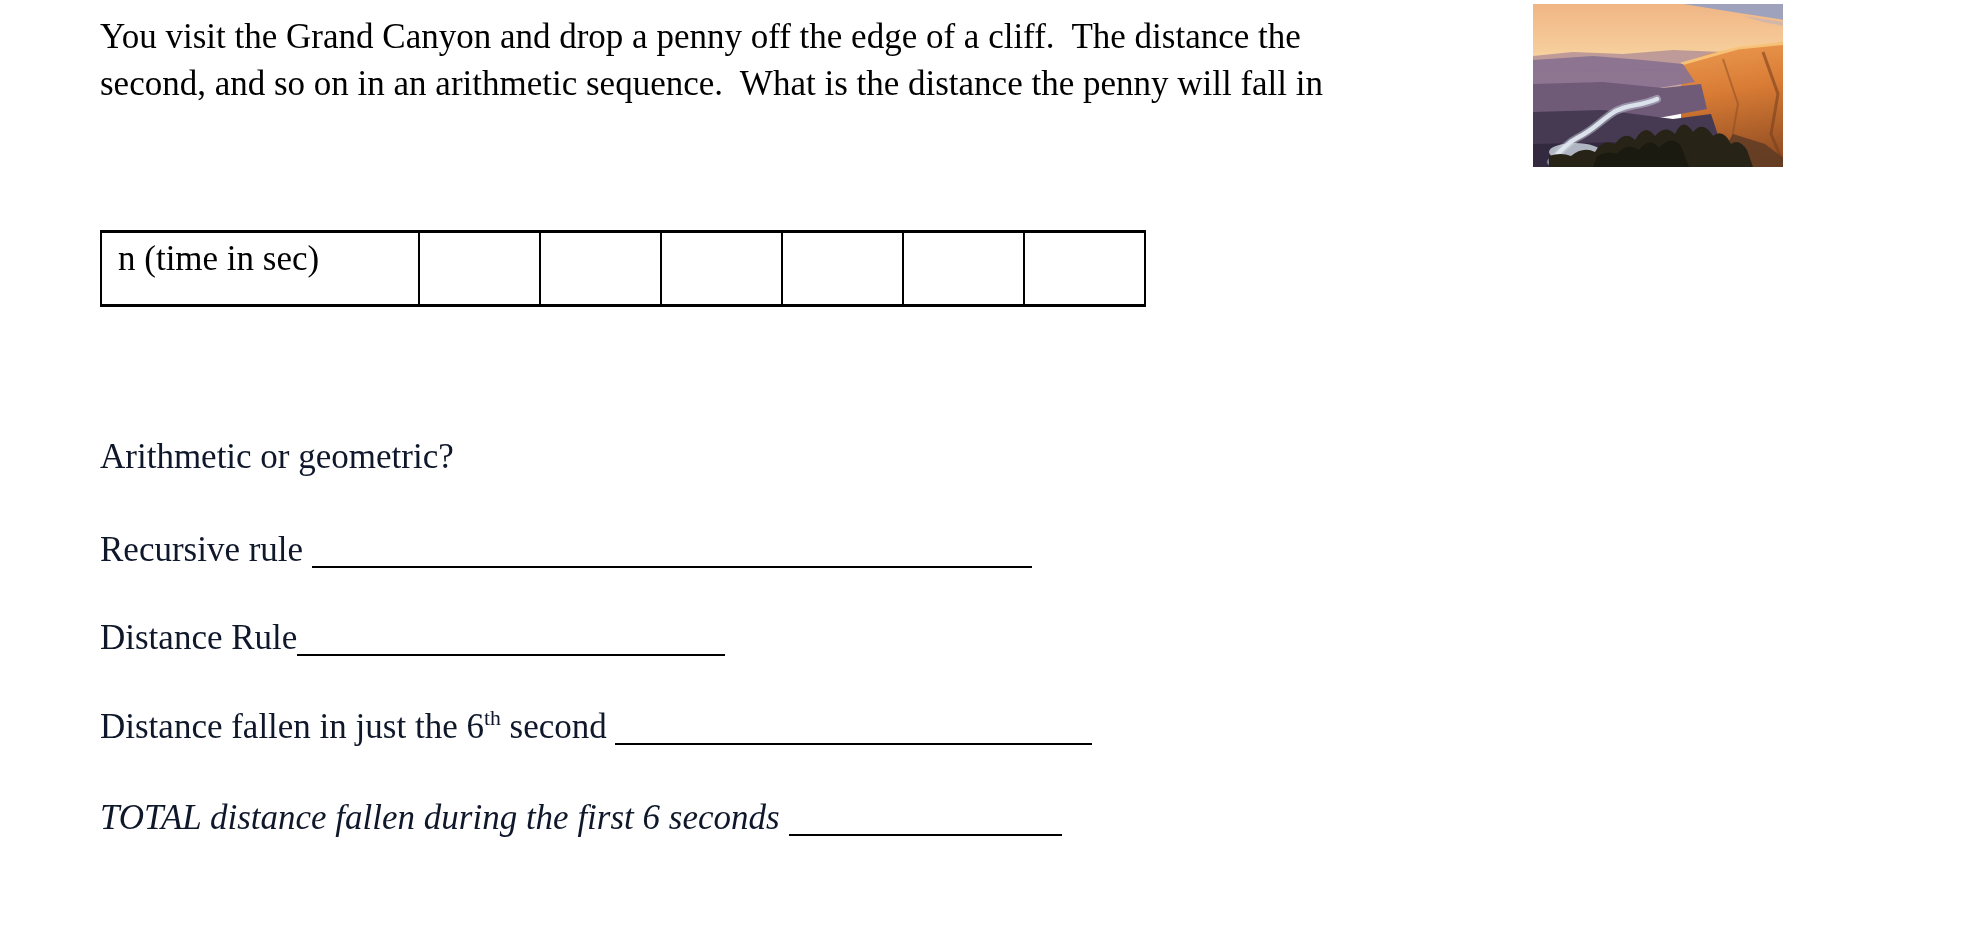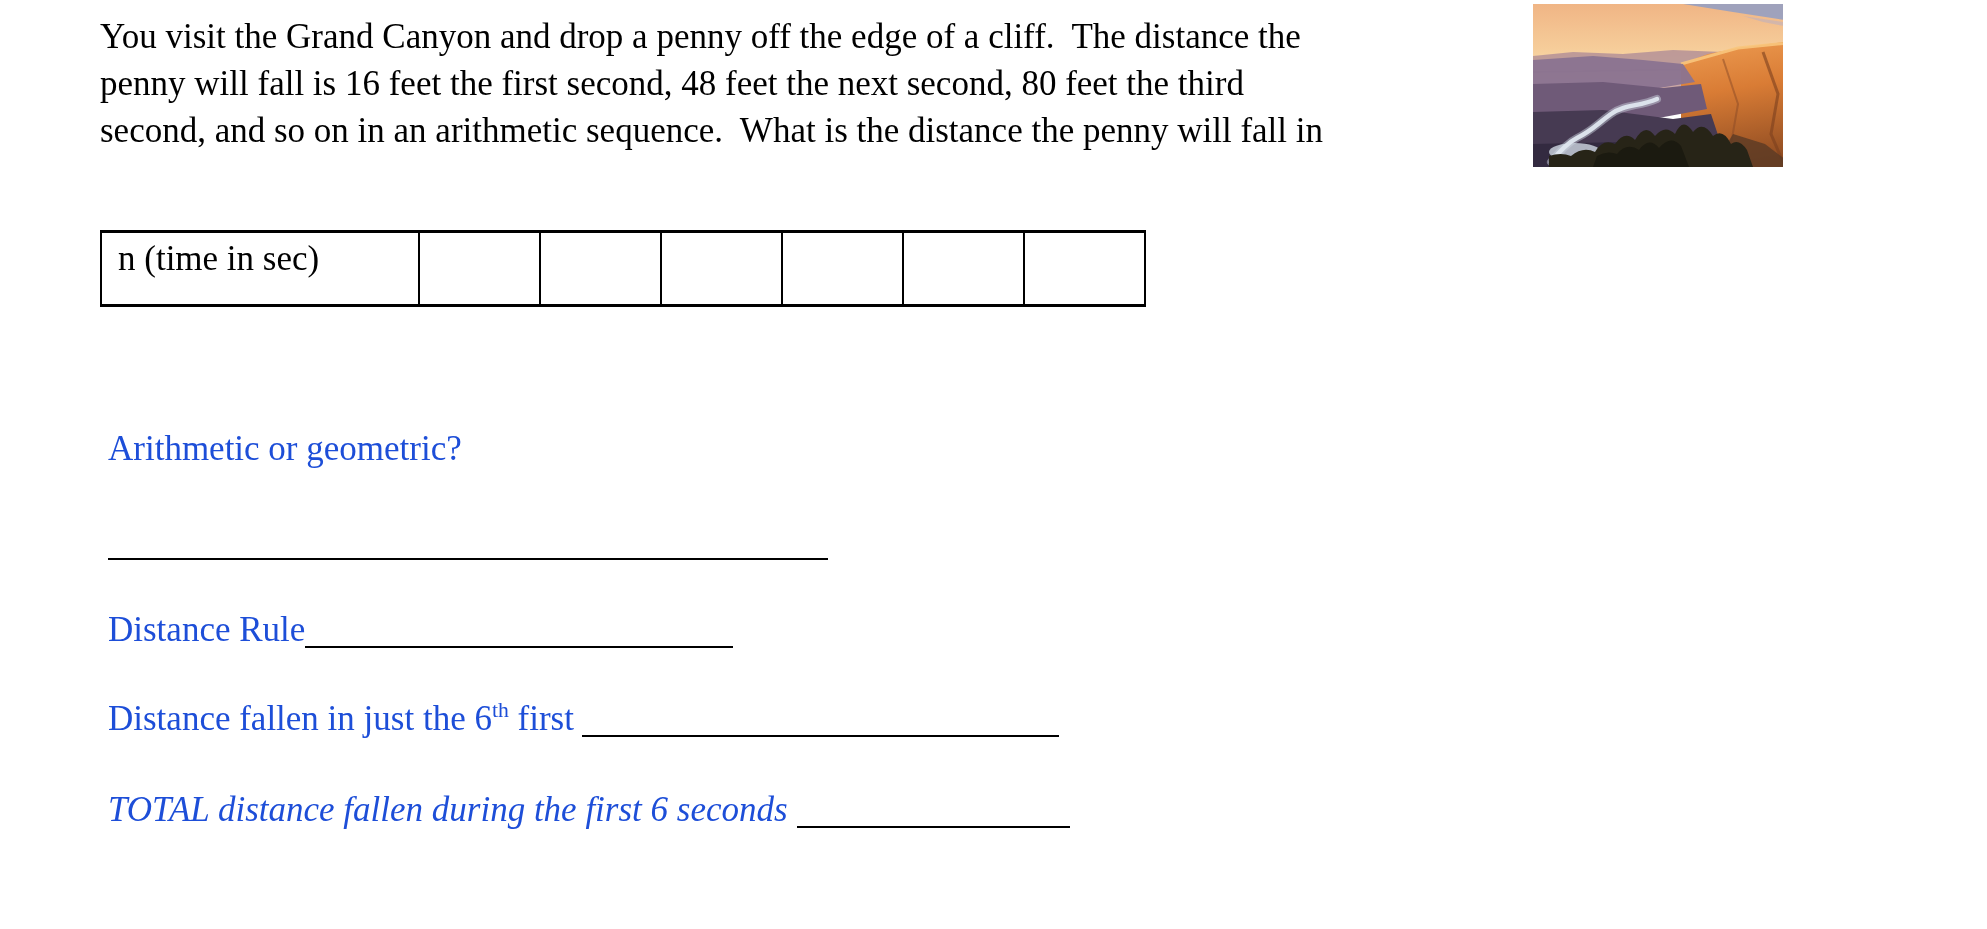--- a/index.html
+++ b/index.html
@@ -57,25 +57,26 @@
     padding: 6px 4px 6px 16px;
   }
   .seq-table td.label-cell { width: 318px; }
   .seq-table td.empty-cell { width: 121px; }
   sub { font-size: 0.65em; line-height: 0; }
   sup { font-size: 0.62em; line-height: 0; vertical-align: super; }
 
   
   .q {
     position: absolute;
-    left: 108px;
+    left: 100px;
     font-size: 35px;
     line-height: 47px;
     white-space: pre;
-    color: #1d4ed8;
+    color: #0f172a;
+    margin-top: 8px;
   }
   .q1 { top: 425px; }
   .q2 { top: 518px; }
   .q3 { top: 606px; }
   .q4 { top: 695px; }
   .q5 { top: 786px; font-style: italic; }
 
   .blank {
     display: inline-block;
     border-bottom: 2px solid #000;
@@ -87,21 +88,20 @@
   .blank-distance  { width: 477px; margin-left: 8px; }
   .blank-total     { width: 273px; margin-left: 9px; }
 </style>
 </head>
 <body>
 
 <div class="sheet">
 
   <div class="problem">
     <div class="pline">You visit the Grand Canyon and drop a penny off the edge of a cliff.  The distance the</div>
-    <div class="pline">penny will fall is 16 feet the first second, 48 feet the next second, 80 feet the third</div>
     <div class="pline">second, and so on in an arithmetic sequence.  What is the distance the penny will fall in</div>
   </div>
 
   <svg class="photo" viewBox="0 0 344 163" preserveAspectRatio="none" xmlns="http://www.w3.org/2000/svg">
     <defs>
       <linearGradient id="gSky" x1="0" y1="0" x2="0" y2="1">
         <stop offset="0" stop-color="#f0b585"></stop>
         <stop offset="0.6" stop-color="#f6cd9a"></stop>
         <stop offset="1" stop-color="#fae3b4"></stop>
       </linearGradient>
@@ -150,21 +150,21 @@
       <td class="empty-cell"></td>
       <td class="empty-cell"></td>
       <td class="empty-cell"></td>
       <td class="empty-cell"></td>
     </tr>
   </tbody>
     </table>
 
   <div class="q q1"><span>Arithmetic or geometric?</span></div>
 
-  <div class="q q2"><span class="blank blank-recursive"></span></div>
+  <div class="q q2"><span>Recursive rule </span><span class="blank blank-recursive"></span></div>
 
   <div class="q q3"><span>Distance Rule</span><span class="blank blank-explicit"></span></div>
 
-  <div class="q q4"><span>Distance fallen in just the 6</span><sup>th</sup><span> first</span><span class="blank blank-distance"></span></div>
+  <div class="q q4"><span>Distance fallen in just the 6</span><sup>th</sup><span> second</span><span class="blank blank-distance"></span></div>
 
   <div class="q q5"><span>TOTAL distance fallen during the first 6 seconds</span><span class="blank blank-total"></span></div>
 
 </div>
 
 </body></html>

